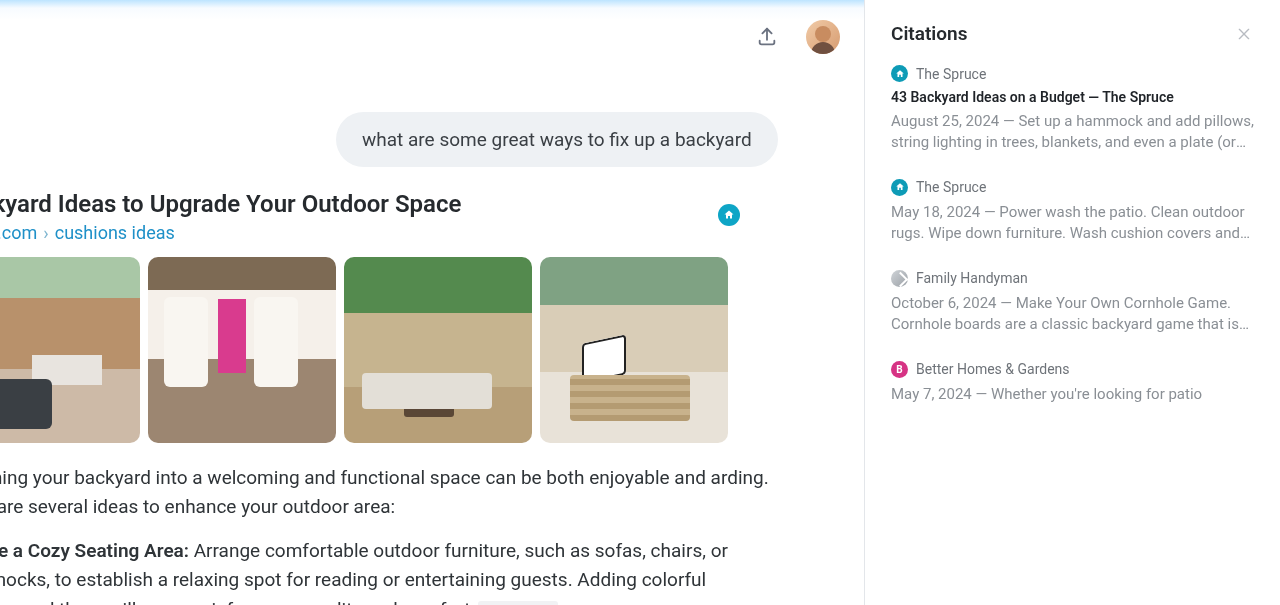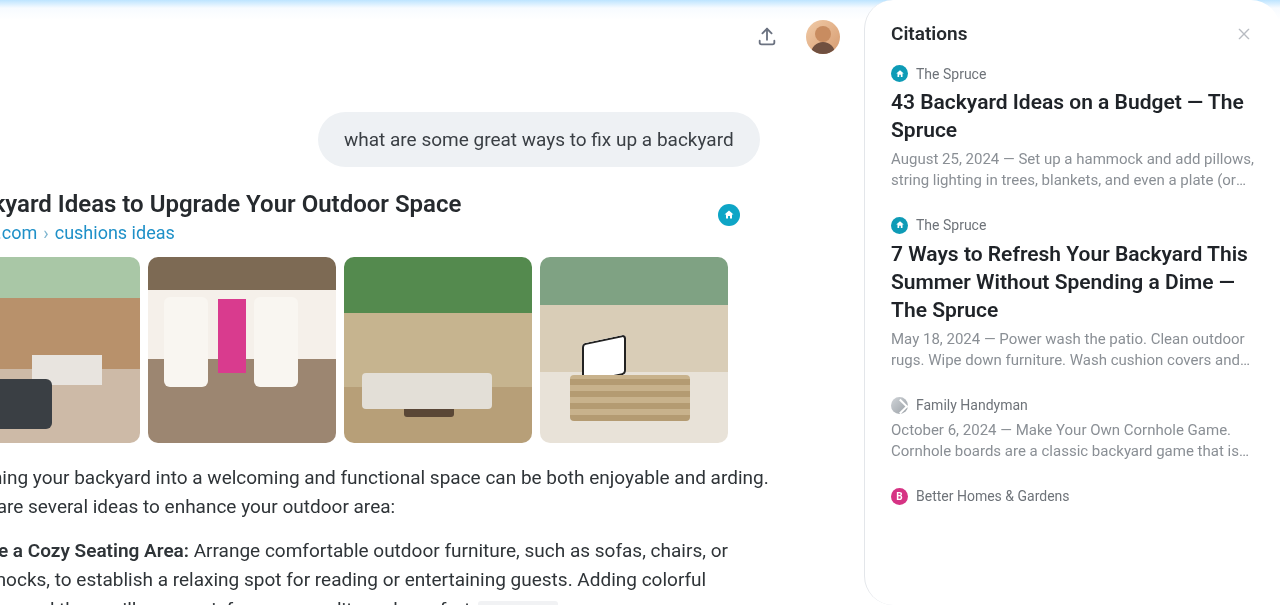--- a/index.html
+++ b/index.html
@@ -5,21 +5,21 @@
   * { box-sizing: border-box; margin: 0; padding: 0; }
   html, body { width: 1280px; height: 605px; overflow: hidden; font-family: -apple-system, BlinkMacSystemFont, "Segoe UI", Roboto, Arial, sans-serif; background: linear-gradient(180deg,#bde4ff 0%, #f7fbff 8px, #ffffff 20px); color:#2b2f33; }
   .app { display:flex; width:1280px; height:605px; }
   .main { flex:1 1 auto; position:relative; padding:0; overflow:hidden; }
   .topbar { position:absolute; top:20px; right:24px; display:flex; align-items:center; gap:22px; }
   .share-btn { width:34px; height:34px; display:flex; align-items:center; justify-content:center; border-radius:8px; color:#6b7280; cursor:pointer; }
   .share-btn svg { width:22px; height:22px; }
   .avatar { width:34px; height:34px; border-radius:50%; background:linear-gradient(135deg,#f1cba7,#d69b70); position:relative; overflow:hidden; cursor:pointer; }
   .avatar::after{content:"";position:absolute;left:9px;top:6px;width:16px;height:16px;border-radius:50%;background:#c88c60;}
   .avatar::before{content:"";position:absolute;left:5px;bottom:-6px;width:24px;height:18px;border-radius:12px 12px 0 0;background:#705040;}
-  .query-pill { position:absolute; top:112px; left:318px; background:#eef1f4; border-radius:28px; padding:16px 26px; font-size:19px; color:#3a3f44; }
+  .query-pill { position:absolute; top:112px; left:336px; background:#eef1f4; border-radius:28px; padding:16px 26px; font-size:19px; color:#3a3f44; }
   .result { position:absolute; top:190px; left:-48px; width:820px; }
   .result-title { font-size:24px; font-weight:600; color:#262a2e; margin-bottom:4px; }
   .result-url { font-size:18px; color:#1e90c8; margin-bottom:14px; }
   .result-url .sep { margin:0 6px; color:#7fb6d0; }
   .result-badge { position:absolute; right:32px; top:14px; width:22px; height:22px; border-radius:50%; background:#0ea5c6; display:flex; align-items:center; justify-content:center; }
   .result-badge svg{width:12px;height:12px;fill:#fff;}
   .thumbs { display:flex; gap:8px; margin-bottom:20px; }
   .thumb { width:188px; height:186px; border-radius:10px; background:#ddd; }
   .thumb.t1 { background:linear-gradient(180deg,#a9c7a6 0%,#a9c7a6 22%,#b8916b 22%,#b8916b 60%,#cdbaa7 60%,#cdbaa7 100%); position:relative;}
   .thumb.t1::after{content:"";position:absolute;left:10px;bottom:14px;width:90px;height:50px;background:#3a3f44;border-radius:6px;box-shadow:60px -34px 0 -10px #e8e4df;}
@@ -29,36 +29,36 @@
   .thumb.t3::after{content:"";position:absolute;left:18px;bottom:34px;width:130px;height:36px;background:#e3dfd7;border-radius:4px;}
   .thumb.t3::before{content:"";position:absolute;left:60px;bottom:26px;width:50px;height:18px;background:#5a4736;border-radius:3px;}
   .thumb.t4 { background:linear-gradient(180deg,#7fa283 0%,#7fa283 26%,#d9cdb7 26%,#d9cdb7 62%,#e8e2d8 62%,#e8e2d8 100%); position:relative;}
   .thumb.t4::after{content:"";position:absolute;left:30px;bottom:22px;width:120px;height:46px;background:repeating-linear-gradient(0deg,#b49b72 0 6px,#c8b28c 6px 12px);border-radius:4px;}
   .thumb.t4::before{content:"";position:absolute;left:42px;bottom:64px;width:44px;height:40px;background:#fff;border-radius:4px;transform:skewY(-12deg);box-shadow:inset 0 0 0 2px #222;}
   .body-text { font-size:19px; line-height:1.55; color:#2f3438; }
   .body-text p { margin-bottom:14px; }
   .body-text b { font-weight:600; }
   .source-chip { display:inline-block; margin-left:8px; padding:2px 8px; font-size:10px; letter-spacing:0.5px; color:#8a8f95; background:#f1f2f4; border-radius:3px; vertical-align:2px; }
   
-  .panel { width:416px; flex:0 0 416px; border-left:1px solid #e3e6ea; background:#fff; display:flex; flex-direction:column;border-radius:29px; }
+  .panel { width:416px; flex:0 0 416px; border-left:1px solid #e3e6ea; background:#fff; display:flex; flex-direction:column; }
   .panel-head { display:flex; align-items:center; justify-content:space-between; padding:22px 26px 14px 26px; }
   .panel-title { font-size:19px; font-weight:600; color:#262a2e; }
   .panel-close { width:20px; height:20px; color:#b8bcc2; cursor:pointer; display:flex; align-items:center; justify-content:center; }
   .panel-close svg{width:16px;height:16px;}
   .citations { padding:6px 26px 0 26px; overflow:hidden; }
   .cite { margin-bottom:26px; }
   .cite-src { display:flex; align-items:center; gap:8px; margin-bottom:6px; }
   .cite-fav { width:17px; height:17px; border-radius:50%; display:flex; align-items:center; justify-content:center; flex:0 0 17px; }
   .fav-spruce { background:#0e9bb6; }
   .fav-spruce svg{width:10px;height:10px;fill:#fff;}
   .fav-fh { background:linear-gradient(135deg,#d0d4d8,#9aa0a6); position:relative; }
   .fav-fh::after{content:"";position:absolute;left:4px;top:4px;width:9px;height:9px;border:2px solid #fff;border-left:none;border-bottom:none;transform:rotate(45deg);}
   .fav-bhg { background:#d63384; color:#fff; font-size:10px; font-weight:700; line-height:17px; text-align:center; }
   .cite-src-name { font-size:14px; color:#6e7379; }
-  .cite-title { font-size:21px; font-weight:600; color:#1f2328; line-height:1.35; margin-bottom:4px; cursor:pointer; }
+  .cite-title { font-size:14px; font-weight:600; color:#1f2328; line-height:1.35; margin-bottom:4px; cursor:pointer; }
   .cite-desc { font-size:15px; color:#8a8f95; line-height:1.4; display:-webkit-box; -webkit-line-clamp:2; -webkit-box-orient:vertical; overflow:hidden; }
 </style>
 </head>
 <body>
 
 <div class="app">
   <div class="main">
     <div class="topbar">
       <div class="share-btn">
         <svg viewBox="0 0 24 24" fill="none" stroke="currentColor" stroke-width="2" stroke-linecap="round" stroke-linejoin="round">
@@ -121,31 +121,31 @@
         </div>
         <div class="cite">
           <div class="cite-src">
             <div class="cite-fav fav-spruce">
               <svg viewBox="0 0 24 24">
                 <path d="M12 3l9 8h-3v8h-4v-5h-4v5H6v-8H3z"></path>
               </svg>
             </div>
             <span class="cite-src-name">The Spruce</span>
           </div>
-          <div class="cite-title">7 Ways to Refresh Your Backyard This Summer Without Spending a Dime — The Spruce</div>
           <div class="cite-desc">May 18, 2024 — Power wash the patio. Clean outdoor rugs. Wipe down furniture. Wash cushion covers and…</div>
         </div>
         <div class="cite">
           <div class="cite-src">
             <div class="cite-fav fav-fh"></div>
             <span class="cite-src-name">Family Handyman</span>
           </div>
           <div class="cite-desc">October 6, 2024 — Make Your Own Cornhole Game. Cornhole boards are a classic backyard game that is e…</div>
         </div>
         <div class="cite">
           <div class="cite-src">
             <div class="cite-fav fav-bhg">B</div>
             <span class="cite-src-name">Better Homes &amp; Gardens</span>
           </div>
+          <div class="cite-desc">May 7, 2024 — Whether you're looking for patio</div>
         </div>
       </div>
   </div>
 </div>
 
 </body></html>

